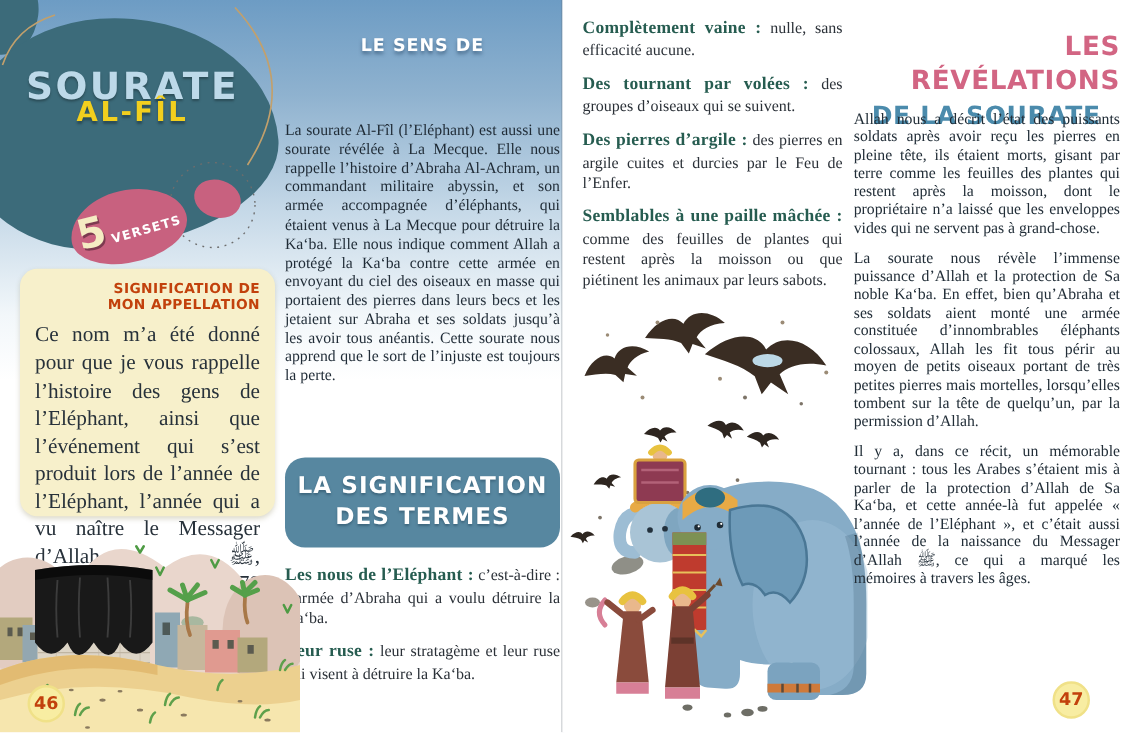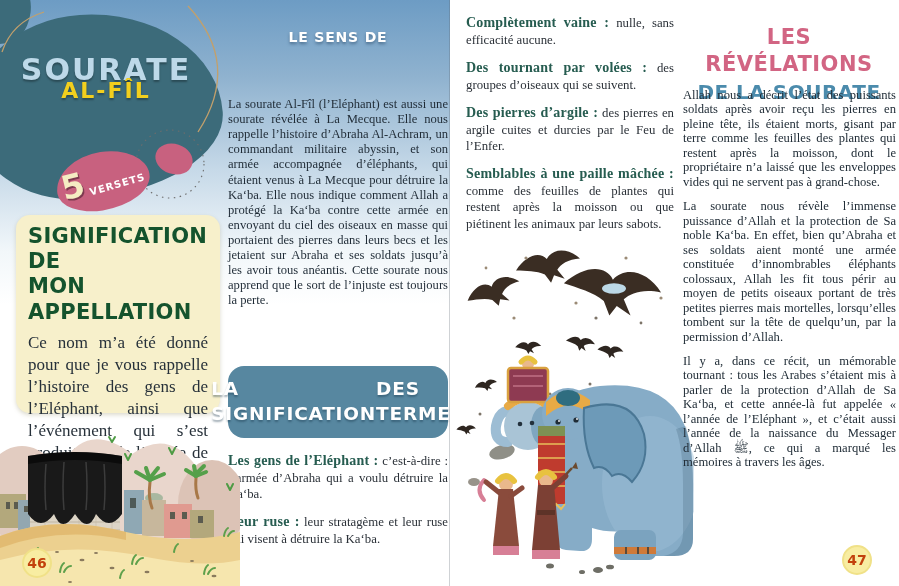--- a/index.html
+++ b/index.html
@@ -27,45 +27,45 @@
     font-size:22px; letter-spacing:2px; text-shadow:0 2px 2px rgba(0,0,0,.3); }
   .verses-badge { position:absolute; left:56px; top:152px; width:94px; height:58px; background:#c8617f;
     border-radius:52% 48% 55% 45% / 60% 50% 50% 40%; transform:rotate(-9deg);
     display:flex; align-items:center; justify-content:center; gap:4px; }
   .verses-num { color:#f5ecc3; font-size:33px; text-shadow:1px 2px 0 #7d3a50; transform:rotate(-5deg); }
   .verses-label { color:#fff; font-size:10px; letter-spacing:1px; transform:rotate(-7deg); margin-top:10px; }
 
   
   .appellation-card { position:absolute; left:16px; top:215px; width:204px; height:198px; background:#f7f0cb;
     border-radius:14px; padding:9px 12px 10px; box-sizing:border-box; box-shadow:0 2px 4px rgba(120,110,60,.25); }
-  .card-title { text-align:left; color:#14532d; font-size:21px; line-height:1.2; letter-spacing:.3px; }
+  .card-title { text-align:right; color:#c2410c; font-size:11px; line-height:1.2; letter-spacing:.3px; }
   .card-body { margin-top:7px; font-size:17px; line-height:1.3; text-align:justify; color:#27313a; }
 
   
   .sens-title { position:absolute; left:228px; top:28px; width:220px; text-align:center; font-size:14px;
     color:#fff; letter-spacing:.8px; line-height:1.4; text-shadow:0 2px 3px rgba(25,55,85,.5); }
   .sens-title .yellow { color:#f2d024; }
   .sens-body { position:absolute; left:228px; top:97px; width:220px; font-size:12.6px; line-height:1.2;
     text-align:justify; color:#1f2b36; }
   .terms-box { position:absolute; left:228px; top:366px; width:220px; height:72px; background:#5787a0;
-    border-radius:16px; display:flex; flex-direction:row; align-items:center; justify-content:center;
+    border-radius:16px; display:flex; flex-direction:column; align-items:center; justify-content:center;
     color:#fff; font-size:18.5px; letter-spacing:.8px; line-height:1.35;
     text-shadow:0 2px 2px rgba(20,50,70,.4); }
   .terms-left { position:absolute; left:228px; top:452px; width:220px; }
 
   
   .term-p { font-size:12.8px; line-height:1.27; text-align:justify; color:#2b3138; margin:0 0 11px; }
   .term-p b { color:#265c50; font-size:14px; letter-spacing:.2px; }
 
   
   .terms-right { position:absolute; left:16px; top:14px; width:208px; }
   .birds-svg { position:absolute; left:6px; top:238px; width:224px; height:100px; }
   .elephant-svg { position:absolute; left:0px; top:334px; width:244px; height:252px; }
   .revelations-title { position:absolute; left:232px; top:24px; width:214px; text-align:center; line-height:1.3; }
-  .rev-line1 { color:#d26583; font-size:21px; letter-spacing:.5px; }
+  .rev-line1 { color:#d26583; font-size:21px; letter-spacing:.5px;text-align:right; }
   .rev-line2 { color:#4b8bac; font-size:20px; letter-spacing:.5px; }
   .rev-body { position:absolute; left:233px; top:88px; width:213px; font-size:12.6px; line-height:1.15;
     text-align:justify; color:#222e38; }
   .rev-body p { margin:0 0 10px; }
 
   
   .page-badge { position:absolute; width:30px; height:30px; border-radius:50%; background:#f8eda2;
     border:2px solid #f0e188; box-sizing:border-box; display:flex; align-items:center; justify-content:center;
     color:#c2410c; font-family:"DejaVu Sans", sans-serif; font-weight:bold; font-size:14px; z-index:5; }
   .badge-46 { left:22px; top:548px; }
@@ -107,21 +107,21 @@
       <div>LE SENS DE</div>
     </div>
     <div class="sens-body">La sourate Al-Fîl (l’Eléphant) est aussi une sourate révélée à La Mecque. Elle nous rappelle l’histoire d’Abraha Al-Achram, un commandant militaire abyssin, et son armée accompagnée d’éléphants, qui étaient venus à La Mecque pour détruire la Ka‘ba. Elle nous indique comment Allah a protégé la Ka‘ba contre cette armée en envoyant du ciel des oiseaux en masse qui portaient des pierres dans leurs becs et les jetaient sur Abraha et ses soldats jusqu’à les avoir tous anéantis. Cette sourate nous apprend que le sort de l’injuste est toujours la perte.</div>
 
     <div class="terms-box comic">
       <div>LA SIGNIFICATION</div>
       <div>DES TERMES</div>
     </div>
 
     <div class="terms-left">
-      <p class="term-p"><b>Les gens de l’Eléphant :</b> <span>c’est-à-dire : l’armée d’Abraha qui a voulu détruire la Ka‘ba.</span></p>
+      <p class="term-p"><b>Les nous de l’Eléphant :</b> <span>c’est-à-dire : l’armée d’Abraha qui a voulu détruire la Ka‘ba.</span></p>
       <p class="term-p"><b>Leur ruse :</b> <span>leur stratagème et leur ruse qui visent à détruire la Ka‘ba.</span></p>
     </div>
 
     <svg class="kaaba-svg" viewBox="0 0 240 184">
       <path d="M0 100 Q18 42 62 62 Q88 18 132 52 Q168 26 196 64 Q228 74 240 108 L240 184 L0 184 Z" fill="#e9d6cc"></path>
       <ellipse cx="212" cy="102" rx="34" ry="44" fill="#dcc3b6"></ellipse>
       <ellipse cx="22" cy="92" rx="40" ry="48" fill="#e2ccc1"></ellipse>
 
       <rect x="0" y="92" width="26" height="34" fill="#b3a87c"></rect>
       <rect x="18" y="98" width="20" height="30" fill="#93a7b0"></rect>

